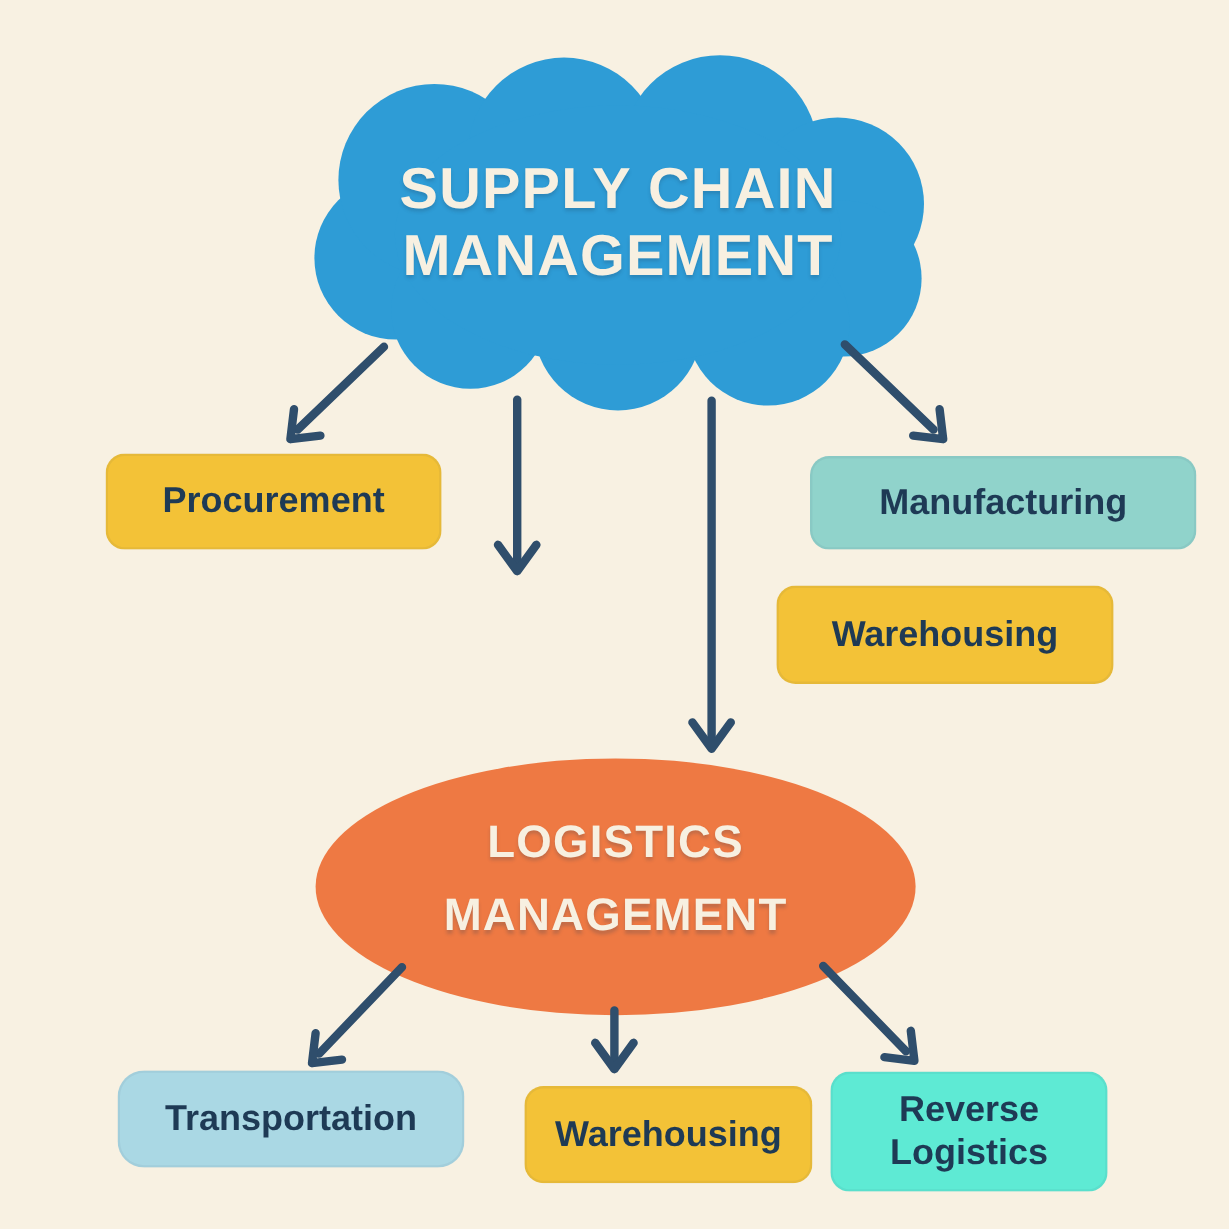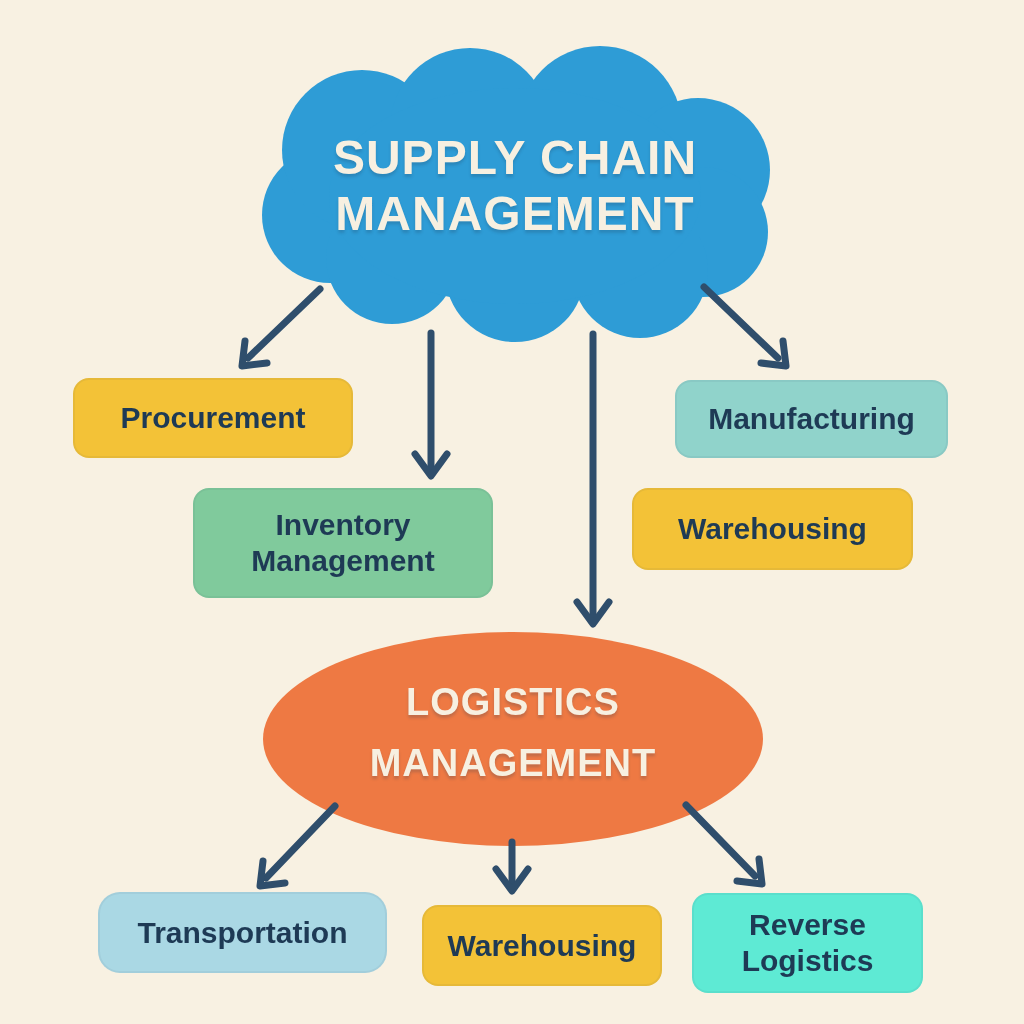--- a/index.html
+++ b/index.html
@@ -15,26 +15,26 @@
     white-space:pre-line;
   }
   #cloud-title{left:265px;top:130px;width:500px;font-size:48px;line-height:56px;}
   #ellipse-title{left:263px;top:672px;width:500px;font-size:38px;line-height:61px;}
   .node{
     position:absolute;display:flex;align-items:center;justify-content:center;
     border-radius:16px;font-weight:bold;font-size:30px;color:#1E3A55;
     text-align:center;line-height:1.2;box-sizing:border-box;padding:0 18px;
     border:2px solid rgba(30,58,85,0.06);
   }
-  .bg-yellow{background:#F3C237;}
+  .bg-yellow{background:#F3C237;margin-left:15px;}
   .bg-green{background:#80CA9C;}
   .bg-teal{background:#90D3CB;}
   .bg-lightblue{background:#AAD8E4;}
   #procurement{left:73px;top:378px;width:280px;height:80px;}
-  #manufacturing{left:675px;top:380px;width:273px;height:78px;}
+  #manufacturing{left:675px;top:380px;width:322px;height:78px;}
   #inventory-management{left:193px;top:488px;width:300px;height:110px;padding:0 40px;}
   #warehousing-top{left:632px;top:488px;width:281px;height:82px;}
   #transportation{left:98px;top:892px;width:289px;height:81px;border-radius:22px;}
   #warehousing-bottom{left:422px;top:905px;width:240px;height:81px;}
   #reverse-logistics{left:692px;top:893px;width:231px;height:100px;padding:0 30px;}
 </style>
 </head>
 <body>
 
 <div id="canvas">
@@ -89,21 +89,20 @@
   </svg>
 
   <div class="big-title" id="cloud-title">SUPPLY CHAIN
 MANAGEMENT</div>
 
   <div class="big-title" id="ellipse-title">LOGISTICS
 MANAGEMENT</div>
 
   <div class="node bg-yellow" id="procurement" style="background-color: rgb(243, 194, 55);">Procurement</div>
 
-  <div class="node bg-green" id="inventory-management" style="background-color: rgb(128, 202, 156);">Inventory Management</div>
 
   <div class="node bg-teal" id="manufacturing" style="background-color: rgb(144, 211, 203);">Manufacturing</div>
 
   <div class="node bg-yellow" id="warehousing-top" style="background-color: rgb(243, 194, 55);">Warehousing</div>
 
   <div class="node bg-lightblue" id="transportation" style="background-color: rgb(170, 216, 228);">Transportation</div>
 
   <div class="node bg-yellow" id="warehousing-bottom" style="background-color: rgb(243, 194, 55);">Warehousing</div>
 
   <div class="node bg-green" id="reverse-logistics" style="background-color: #5eead4;">Reverse Logistics</div>

